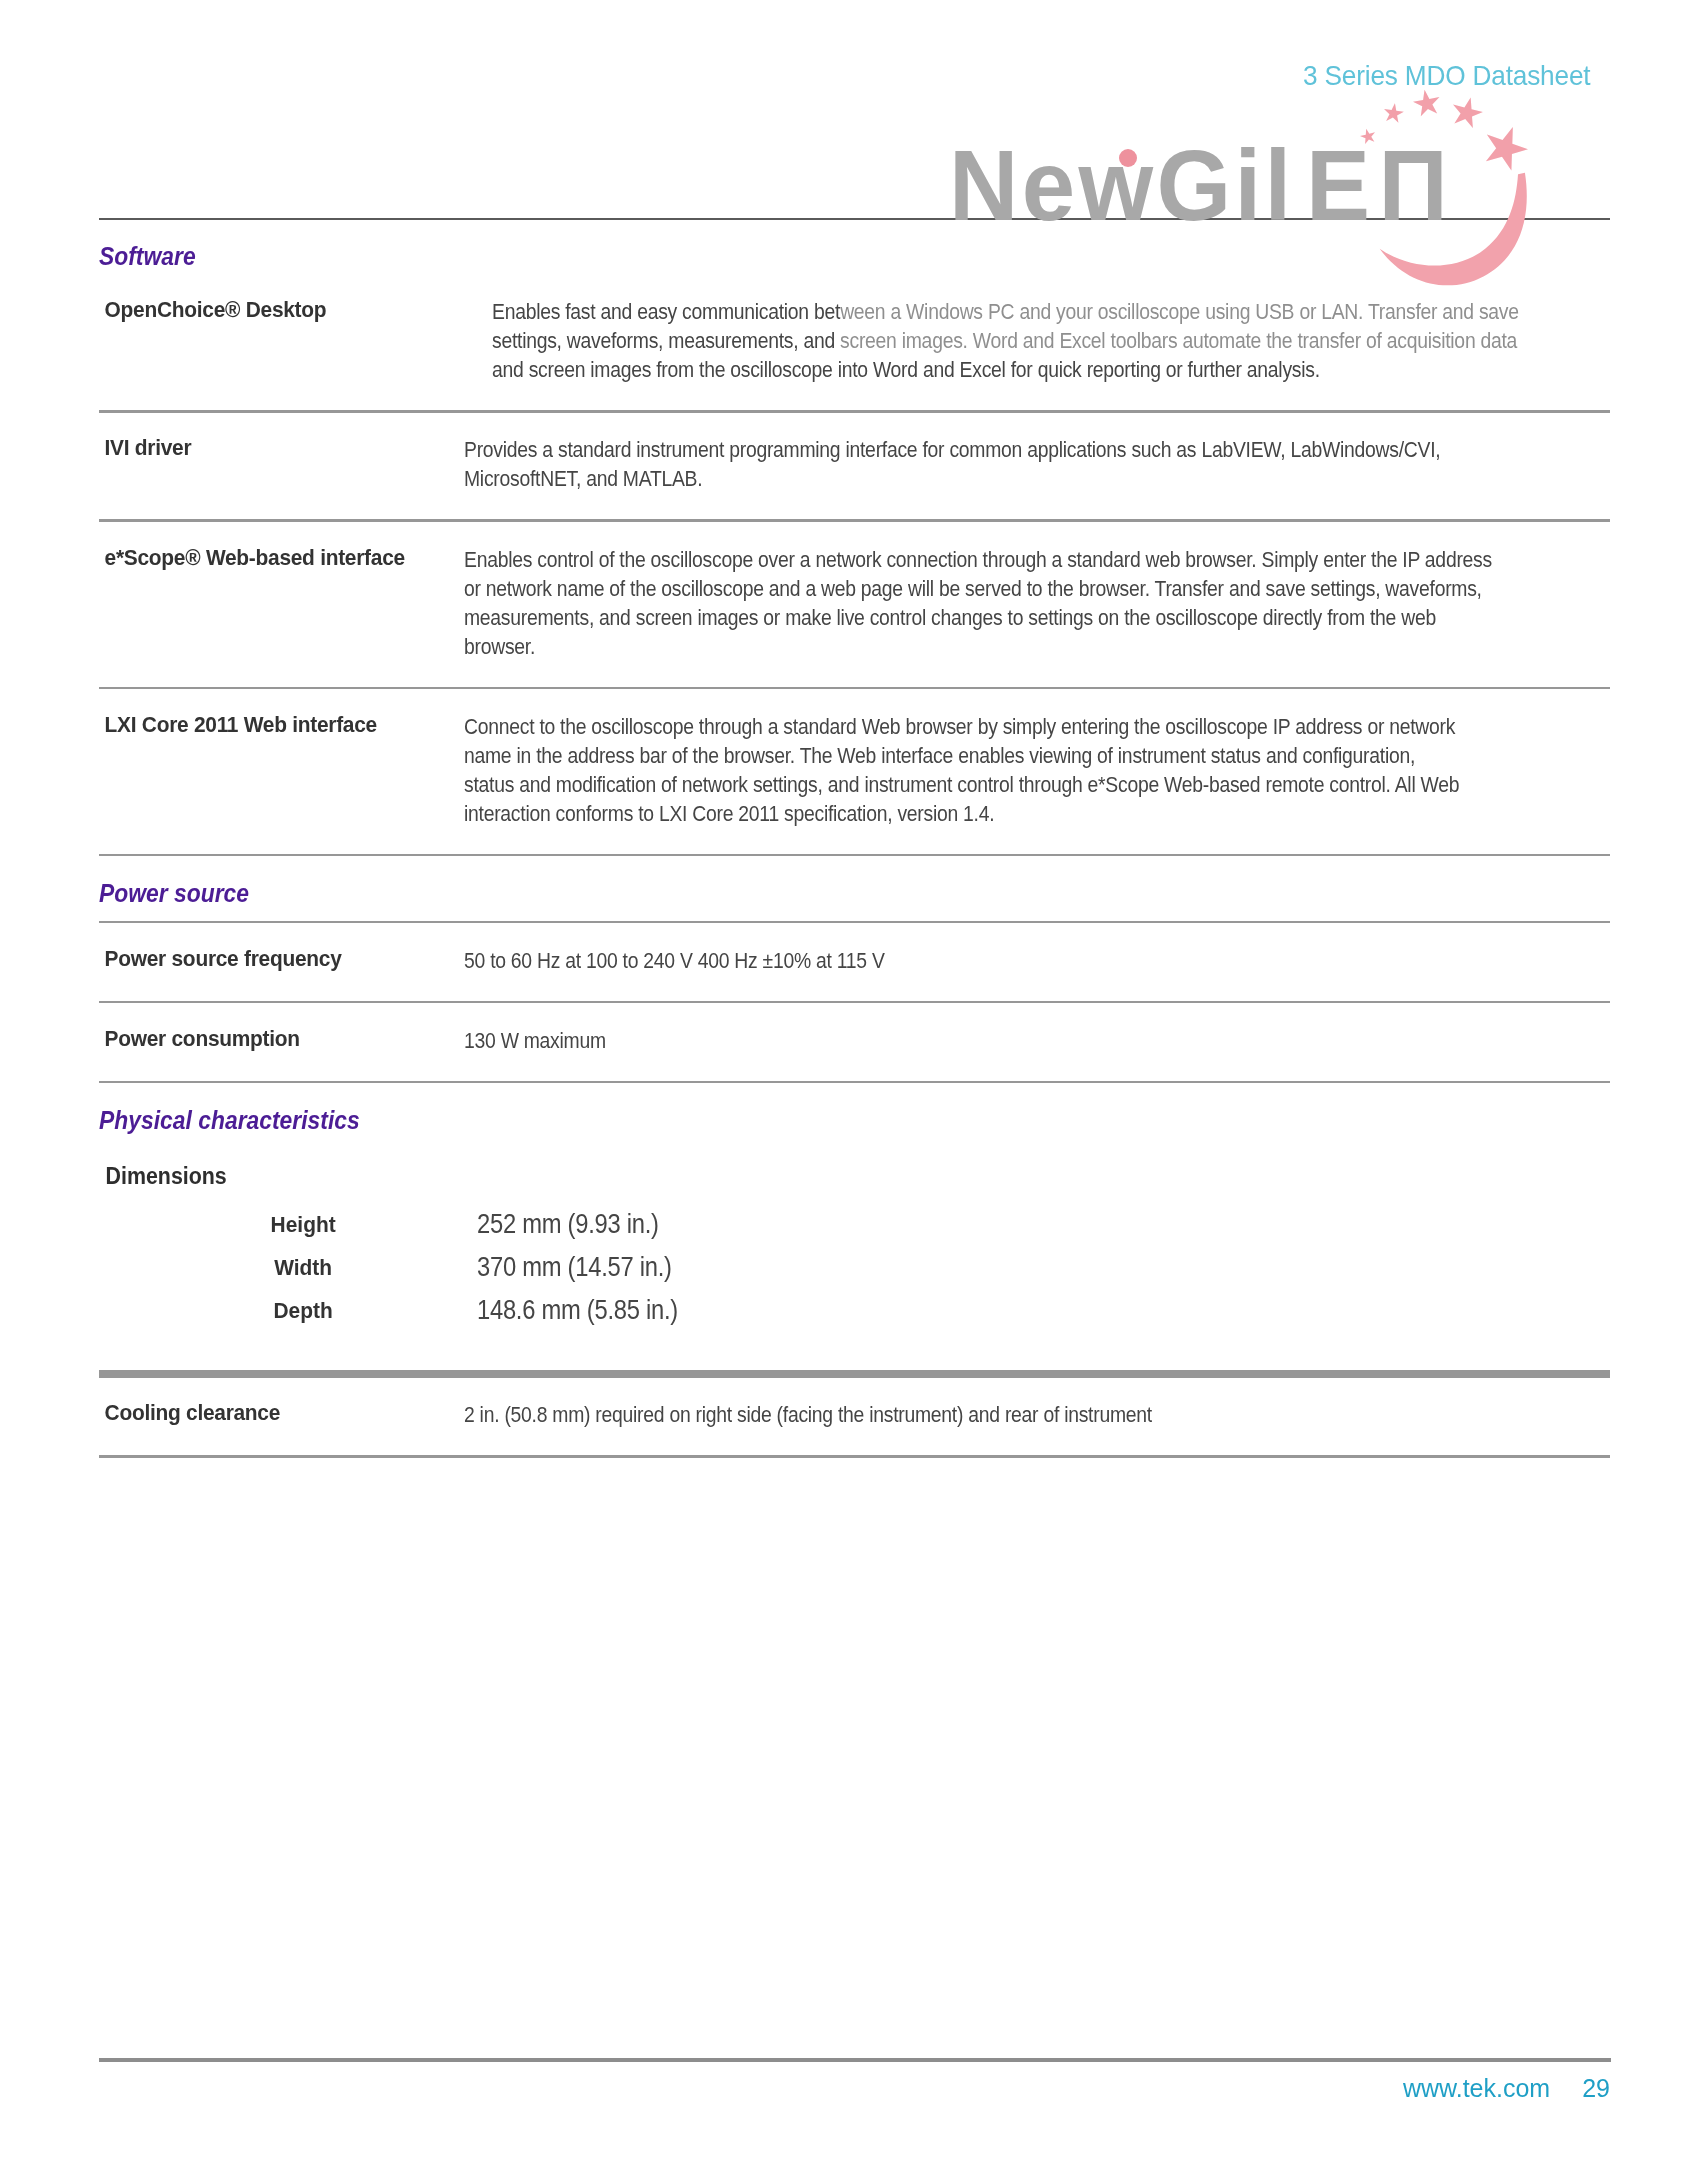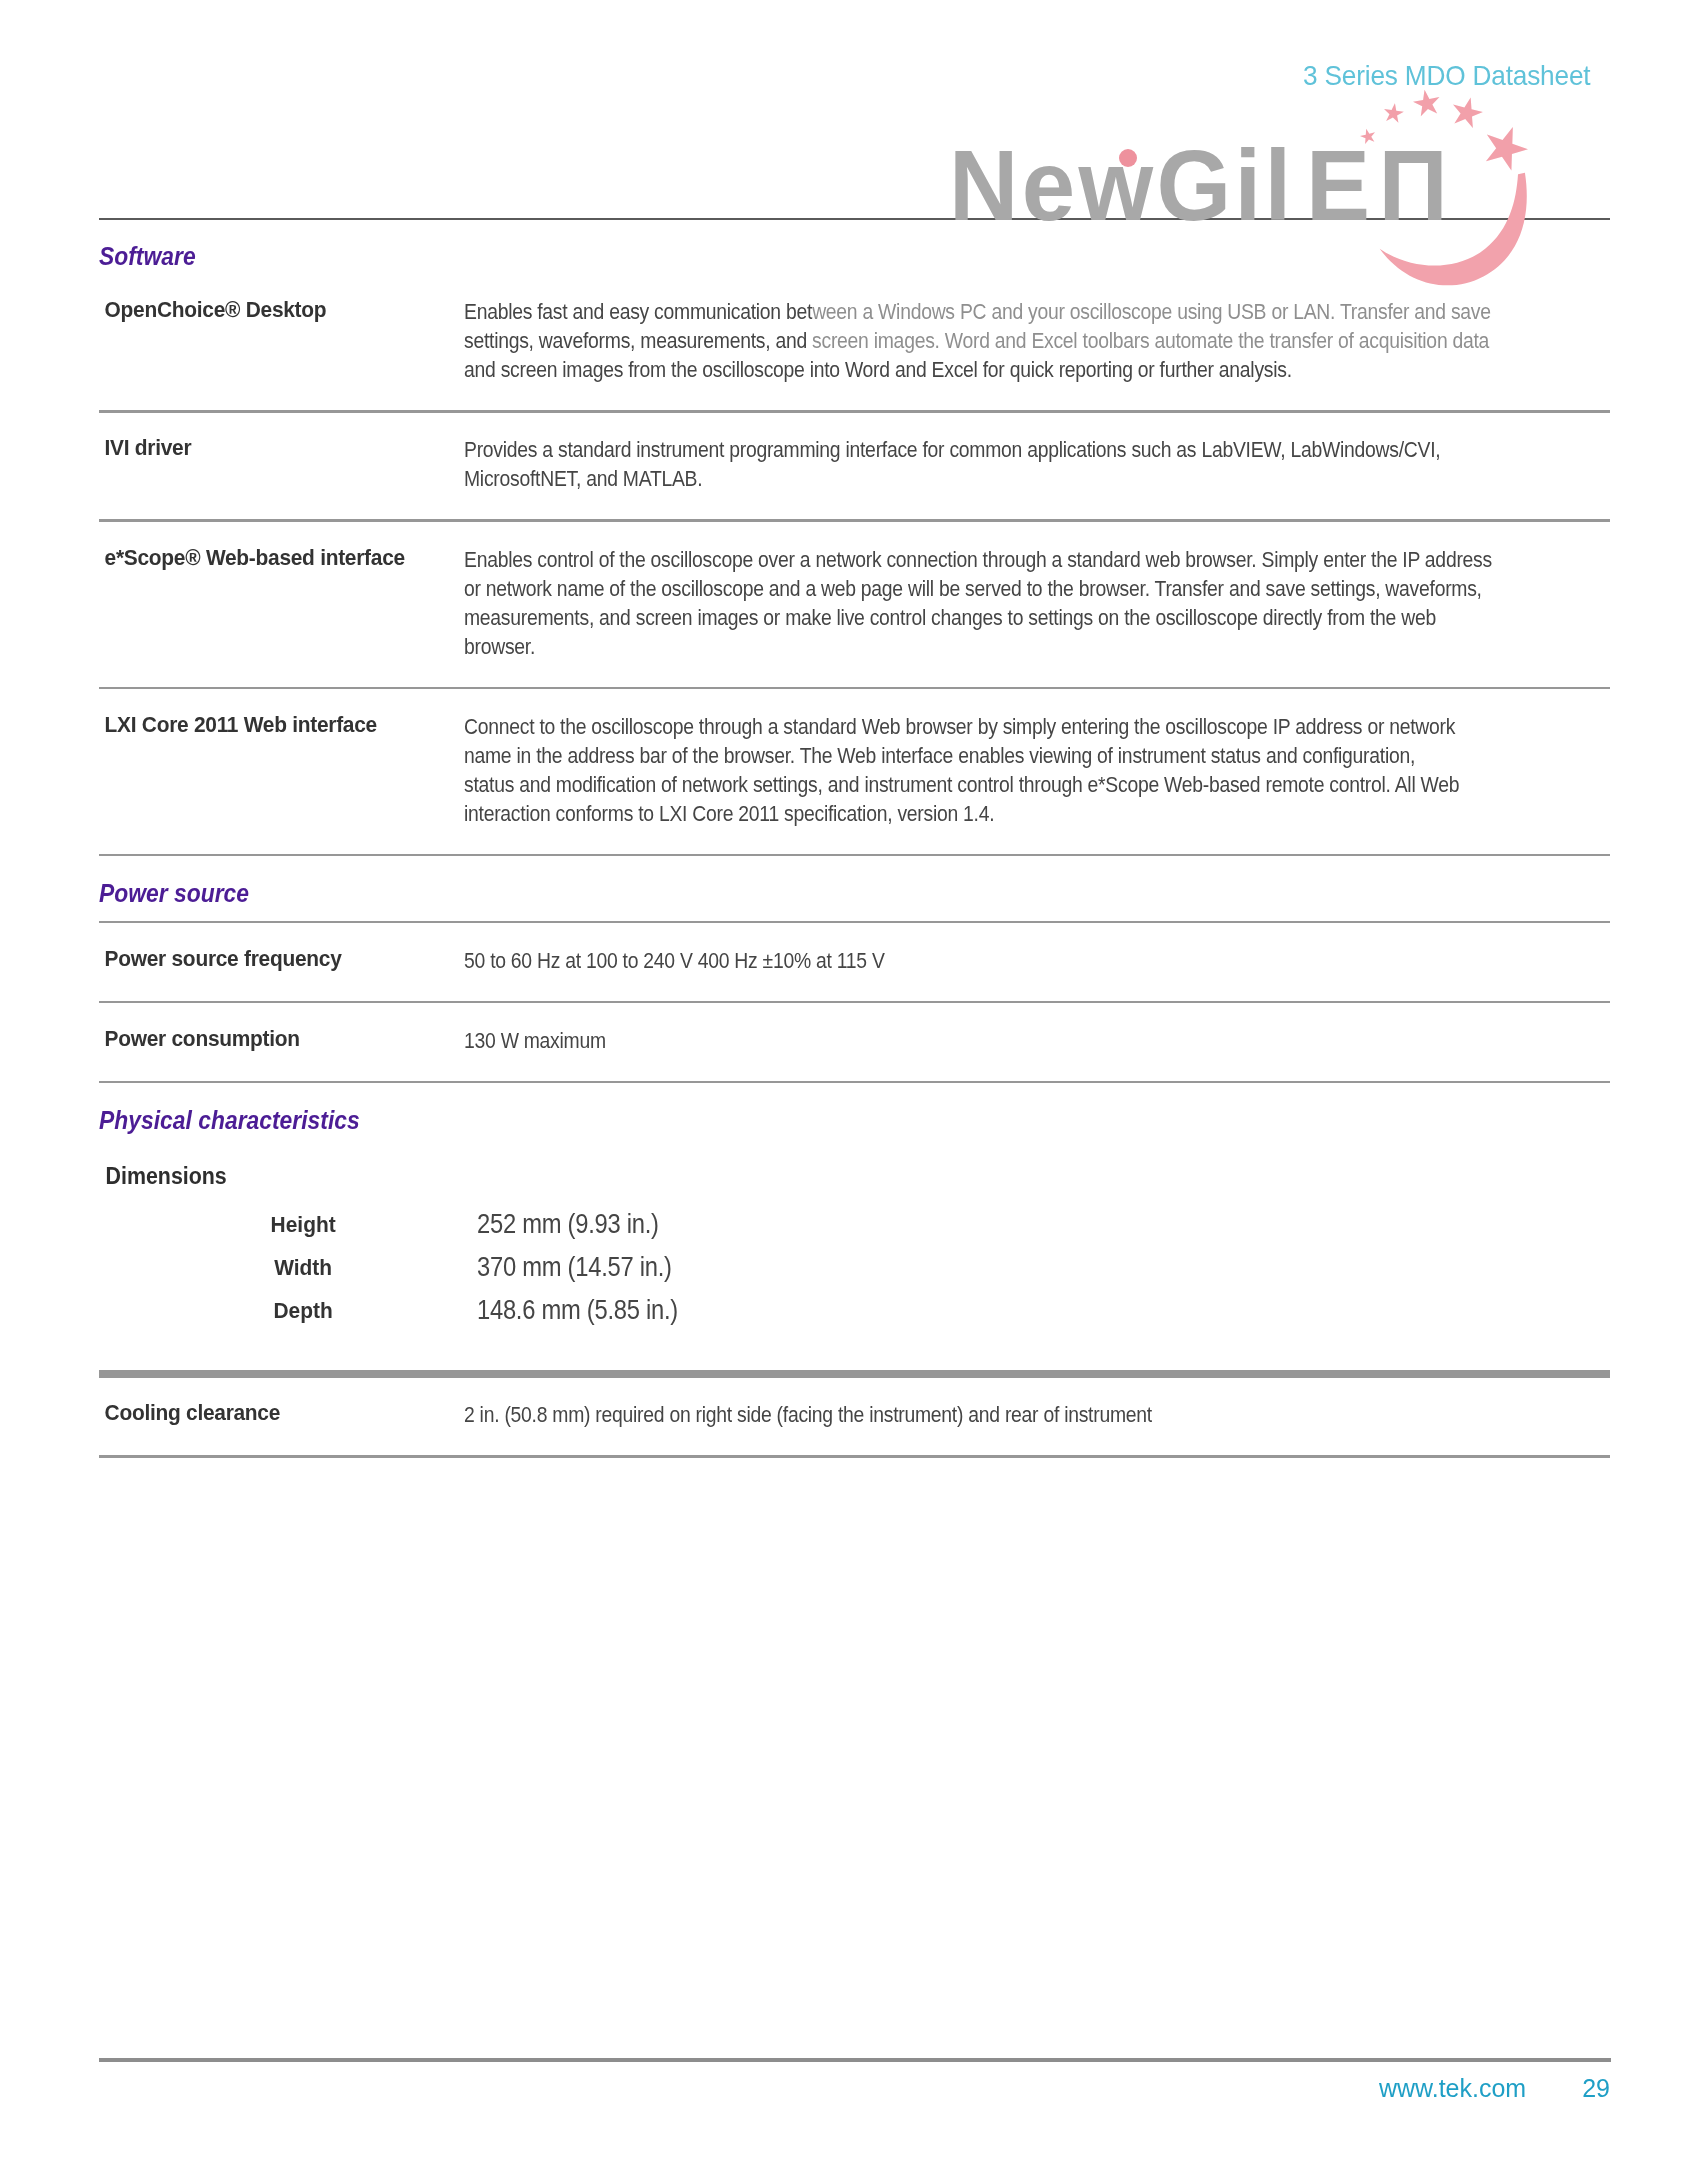--- a/index.html
+++ b/index.html
@@ -48,21 +48,21 @@
   }
   .section-heading {
     margin:21px 0 10.4px 0; line-height:33px;
     font-size:26px; font-weight:bold; color:#4c1d95; white-space:nowrap;font-style:italic;
   }
   .section-heading .h-inner { display:inline-block; transform:scaleX(.88); transform-origin:0 0; }
 
   .rule { height:2.6px; background:#979797; }
 
   .spec-row { display:flex; padding:22.5px 0 26px 0; }
-  .section-heading + .spec-row, .section-heading + .group-row { padding-top:14px; }
+  .section-heading + .spec-row, .section-heading + .group-row { padding-top:14px;gap:28px; }
   .spec-label {
     width:365px; flex:0 0 365px; padding-left:6px;
     font-size:22.5px; font-weight:bold; color:#333333; letter-spacing:-0.3px;
     transform:scaleX(.93); transform-origin:0 0; white-space:nowrap;
   }
   .spec-value { font-size:22.5px; color:#454545; }
   .spec-value .line {
     line-height:29px; white-space:nowrap; letter-spacing:-0.3px;
     transform:scaleX(.86); transform-origin:0 0;
   }
@@ -90,21 +90,21 @@
 
   
   .footer-rule {
     position:absolute; left:99px; top:2058px; width:1512px; height:3.5px;
     background:#8d8d8d; z-index:3;
   }
   .footer {
     position:absolute; top:2074px; right:73px; z-index:3;
     font-size:25px; color:#1f9fc6; white-space:nowrap;
   }
-  .footer .page-num { margin-left:56px; }
+  .footer .page-num { margin-left:32px; }
 </style>
 </head>
 <body>
 
 <div class="datasheet-title">3 Series MDO Datasheet</div>
 <div class="header-rule"></div>
 
 <div class="watermark">
   <div class="wm-text"><span>NewGil</span><span class="wm-suffix">EΠ</span></div>
   <div class="wm-dot"></div>

